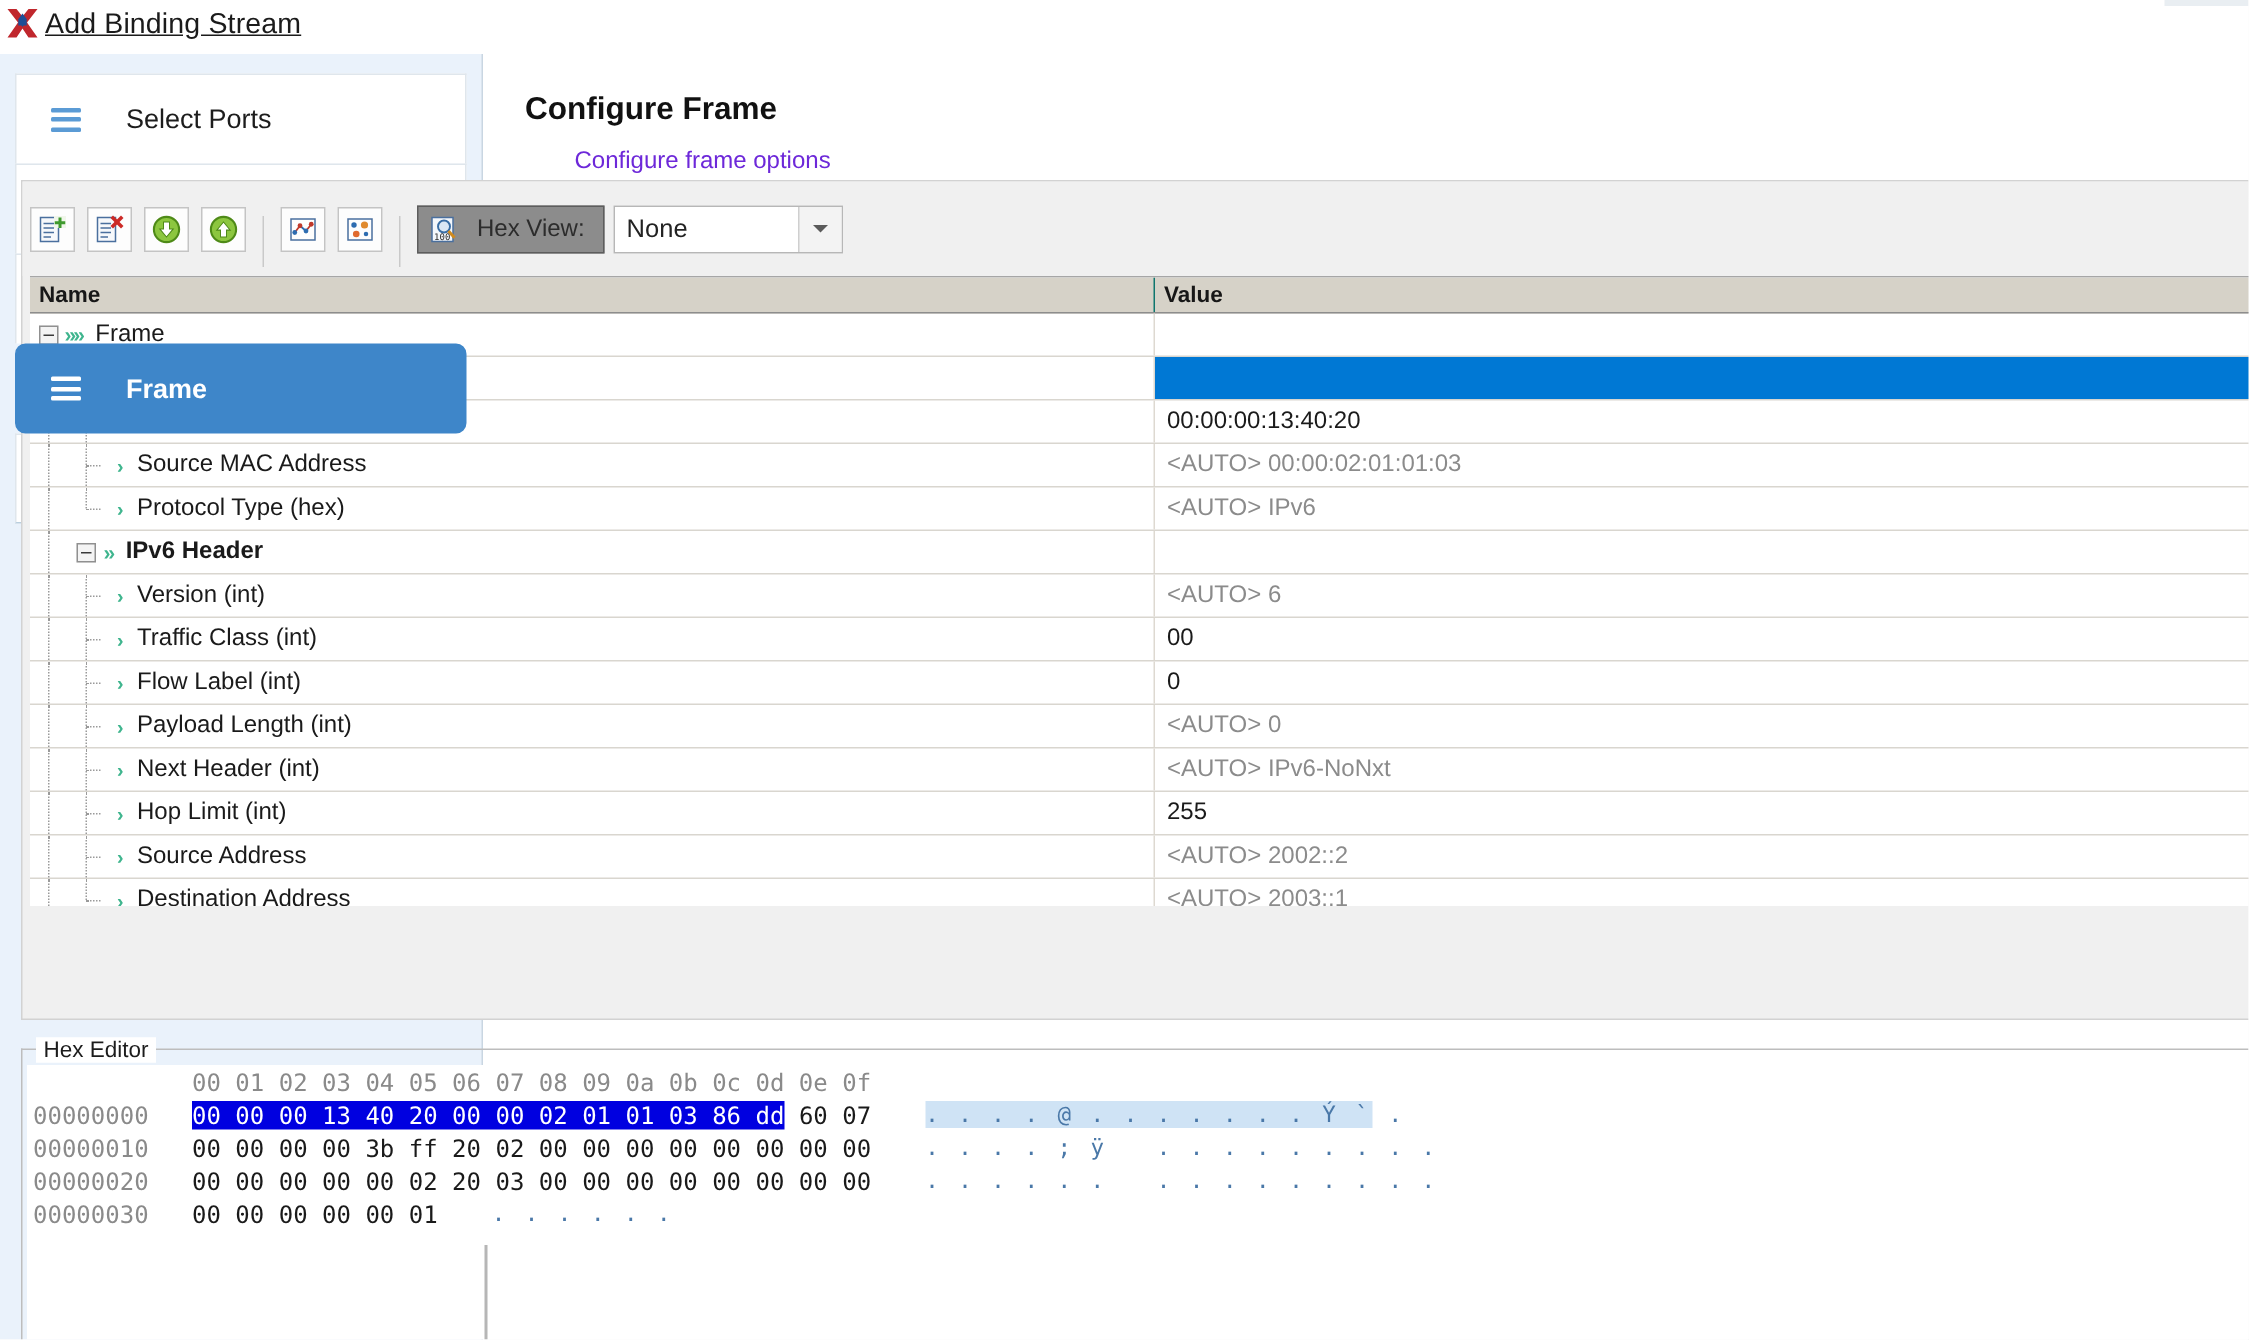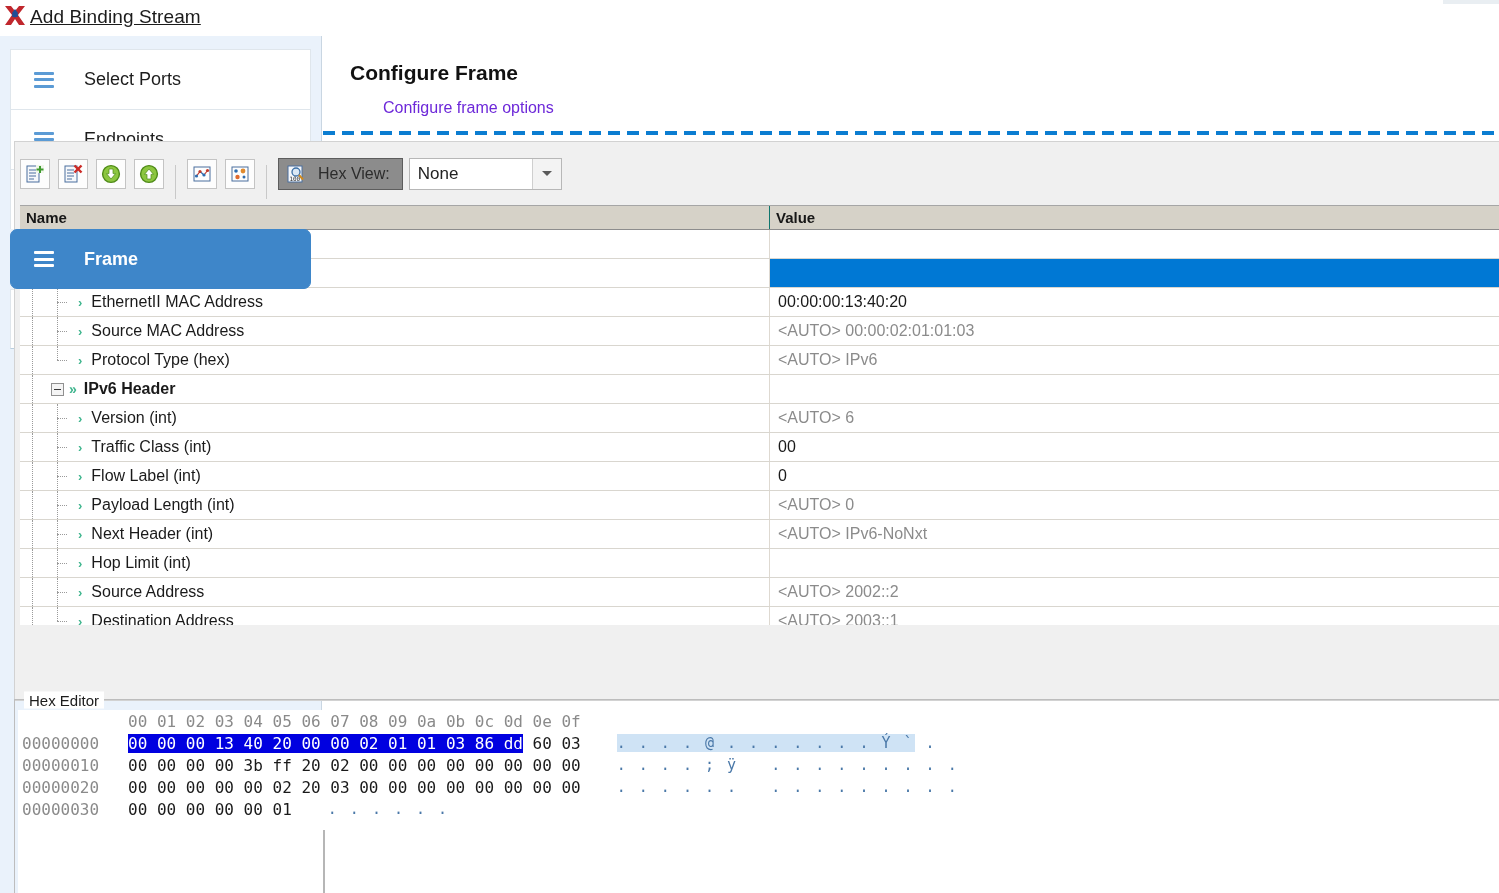--- a/index.html
+++ b/index.html
@@ -117,21 +117,21 @@
   .dashed-rule {
     position: absolute; left: 0px; top: 95px;
     width: 1176px; height: 4px;
     background-image: repeating-linear-gradient(to right,
       #0b7dd1 0px, #0b7dd1 12px, #ffffff 12px, #ffffff 19px);
   }
 
   
   .panel {
     position: absolute;
-    left: 14px; top: 141px;
+    left: 14px; top: 120px;
     width: 1485px; height: 560px;
     border: 1px solid #d2d2d2;
     border-right: none;
     background: #f0f0f0;
     box-sizing: border-box;
   }
 
   
   .toolbar {
     position: absolute;
@@ -663,20 +663,21 @@
 
       <div class="trow">
         <div class="tcell-name">
           <span class="vline" style="left:12px"></span>
             <span class="vline" style="left:37px"></span>
           <span class="elbow" style="left:37px;top:14px"></span>
           <span class="spacer" style="width:58px"></span>
           <span class="chev leaf">›</span>
           <span class="tnode-label" style="margin-left:9px">Hop Limit (int)</span>
         </div>
+        <div class="tcell-value">255</div>
       </div>
 
       <div class="trow">
         <div class="tcell-name">
           <span class="vline" style="left:12px"></span>
             <span class="vline" style="left:37px"></span>
           <span class="elbow" style="left:37px;top:14px"></span>
           <span class="spacer" style="width:58px"></span>
           <span class="chev leaf">›</span>
           <span class="tnode-label" style="margin-left:9px">Source Address</span>
@@ -705,21 +706,21 @@
 
       <div class="hex-inner">
 
         <div class="hexline">
           <span class="hex-off"></span>
           <span class="hex-bytes muted">00 01 02 03 04 05 06 07 08 09 0a 0b 0c 0d 0e 0f</span>
         </div>
 
         <div class="hexline">
           <span class="hex-off">00000000</span>
-          <span class="hex-bytes"><span class="hl">00 00 00 13 40 20 00 00 02 01 01 03 86 dd</span><span> 60 03</span></span>
+          <span class="hex-bytes"><span class="hl">00 00 00 13 40 20 00 00 02 01 01 03 86 dd</span><span> 60 07</span></span>
           <span class="hex-ascii"><span class="hl">. . . . @ . . . . . . . Ý `</span><span> .</span></span>
         </div>
 
         <div class="hexline">
           <span class="hex-off">00000010</span>
           <span class="hex-bytes">00 00 00 00 3b ff 20 02 00 00 00 00 00 00 00 00</span>
           <span class="hex-ascii">. . . . ; ÿ   . . . . . . . . .</span>
         </div>
 
         <div class="hexline">

